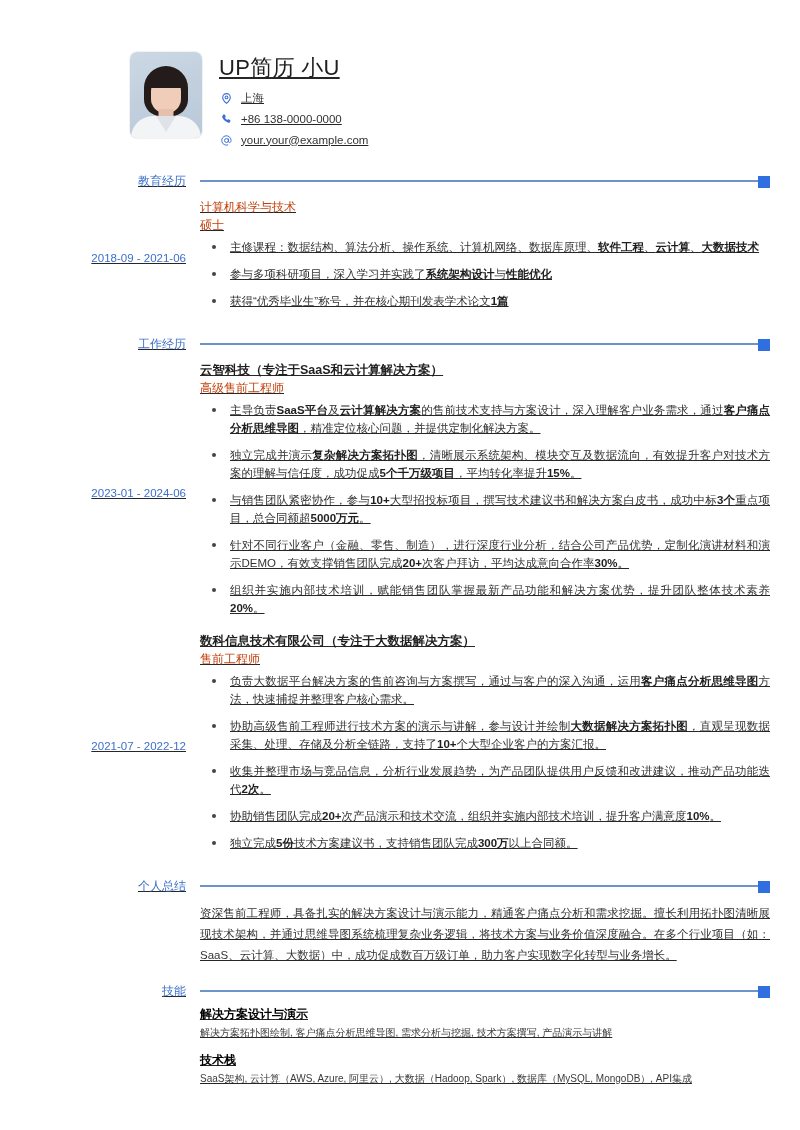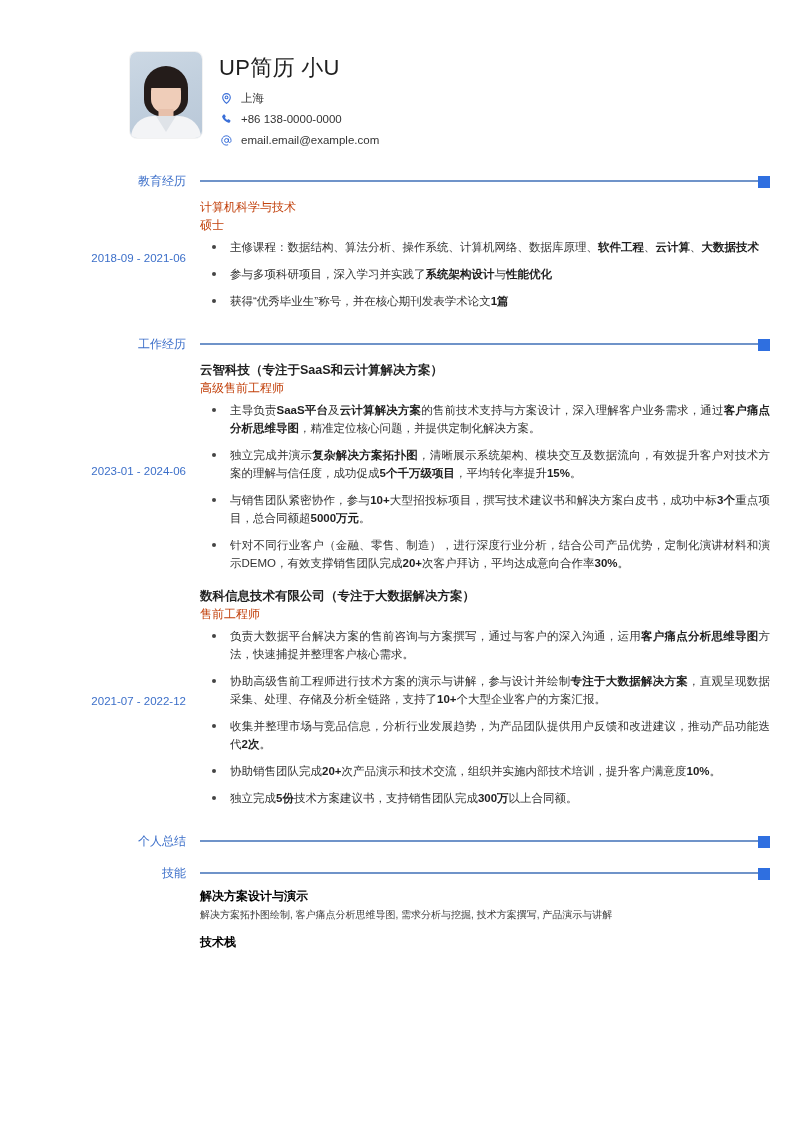--- a/index.html
+++ b/index.html
@@ -3,21 +3,21 @@
 <meta charset="utf-8">
 <style>
   html,body{margin:0;padding:0;background:#fff;}
   body{
     width:800px;height:1130px;
     font-family:"Liberation Sans","DejaVu Sans",sans-serif;
     color:#262626;
     -webkit-font-smoothing:antialiased;
     overflow:hidden;
   }
-  .page{position:relative;width:800px;height:969px;background:#fff;}
+  .page{position:relative;width:800px;height:969px;background:#fff;text-decoration:underline;}
 
   
   .header{display:flex;align-items:flex-start;padding:52px 0 0 130px;}
   .photo{
     width:72px;height:86px;border-radius:7px;flex:0 0 auto;
     background:linear-gradient(160deg,#ccd8e4 0%,#c2d0de 45%,#b9c8d8 100%);
     position:relative;overflow:hidden;box-shadow:0 0 0 1px rgba(0,0,0,.05);
   }
   
   .photo .hair{
@@ -145,21 +145,21 @@
           <span class="contact-val">+86 138-0000-0000</span>
         </div>
 
         <div class="contact-row">
           <span class="ico">
             <svg width="13" height="13" viewBox="0 0 24 24" fill="none" stroke="#3a6fd8" stroke-width="1.8">
               <circle cx="12" cy="12" r="3.6"></circle>
               <path d="M15.6 8.4v5.1c0 1.4 1 2.2 2.2 2.2 1.5 0 2.6-1.3 2.6-3.6A8.6 8.6 0 1 0 15 19.9"></path>
             </svg>
           </span>
-          <span class="contact-val">email.email@example.com</span>
+          <span class="contact-val">your.your@example.com</span>
         </div>
 
       </div>
     </div>
   </div>
 
   <div class="section mt-22">
     <div class="sec-head">
       <div class="sec-label">教育经历</div>
       <div class="sec-rule">
@@ -194,49 +194,56 @@
     <div class="entry mt-10">
       <div class="dates">2023-01 - 2024-06</div>
       <div class="entry-body">
         <div class="org">云智科技（专注于SaaS和云计算解决方案）</div>
         <div class="role">高级售前工程师</div>
         <ul class="bullets">
             <li><span>主导负责</span><b>SaaS平台</b><span>及</span><b>云计算解决方案</b><span>的售前技术支持与方案设计，深入理解客户业务需求，通过</span><b>客户痛点分析思维导图</b><span>，精准定位核心问题，并提供定制化解决方案。</span></li>
             <li><span>独立完成并演示</span><b>复杂解决方案拓扑图</b><span>，清晰展示系统架构、模块交互及数据流向，有效提升客户对技术方案的理解与信任度，成功促成</span><b>5个千万级项目</b><span>，平均转化率提升</span><b>15%</b><span>。</span></li>
             <li><span>与销售团队紧密协作，参与</span><b>10+</b><span>大型招投标项目，撰写技术建议书和解决方案白皮书，成功中标</span><b>3个</b><span>重点项目，总合同额超</span><b>5000万元</b><span>。</span></li>
             <li><span>针对不同行业客户（金融、零售、制造），进行深度行业分析，结合公司产品优势，定制化演讲材料和演示DEMO，有效支撑销售团队完成</span><b>20+</b><span>次客户拜访，平均达成意向合作率</span><b>30%</b><span>。</span></li>
+            <li><span>组织并实施内部技术培训，赋能销售团队掌握最新产品功能和解决方案优势，提升团队整体技术素养</span><b>20%</b><span>。</span></li>
           </ul>
       </div>
     </div>
 
     <div class="entry mt-6">
       <div class="dates">2021-07 - 2022-12</div>
       <div class="entry-body">
         <div class="org">数科信息技术有限公司（专注于大数据解决方案）</div>
         <div class="role">售前工程师</div>
         <ul class="bullets">
             <li><span>负责大数据平台解决方案的售前咨询与方案撰写，通过与客户的深入沟通，运用</span><b>客户痛点分析思维导图</b><span>方法，快速捕捉并整理客户核心需求。</span></li>
-            <li><span>协助高级售前工程师进行技术方案的演示与讲解，参与设计并绘制</span><b>专注于大数据解决方案</b><span>，直观呈现数据采集、处理、存储及分析全链路，支持了</span><b>10+</b><span>个大型企业客户的方案汇报。</span></li>
+            <li><span>协助高级售前工程师进行技术方案的演示与讲解，参与设计并绘制</span><b>大数据解决方案拓扑图</b><span>，直观呈现数据采集、处理、存储及分析全链路，支持了</span><b>10+</b><span>个大型企业客户的方案汇报。</span></li>
             <li><span>收集并整理市场与竞品信息，分析行业发展趋势，为产品团队提供用户反馈和改进建议，推动产品功能迭代</span><b>2次</b><span>。</span></li>
             <li><span>协助销售团队完成</span><b>20+</b><span>次产品演示和技术交流，组织并实施内部技术培训，提升客户满意度</span><b>10%</b><span>。</span></li>
             <li><span>独立完成</span><b>5份</b><span>技术方案建议书，支持销售团队完成</span><b>300万</b><span>以上合同额。</span></li>
           </ul>
       </div>
     </div>
   </div>
 
   <div class="section mt-18">
     <div class="sec-head">
       <div class="sec-label">个人总结</div>
       <div class="sec-rule">
         <div class="line"></div>
         <div class="sq"></div>
       </div>
     </div>
 
+    <div class="entry mt-10">
+      <div class="dates"></div>
+      <div class="summary-body">
+        <div class="summary-text">资深售前工程师，具备扎实的解决方案设计与演示能力，精通客户痛点分析和需求挖掘。擅长利用拓扑图清晰展现技术架构，并通过思维导图系统梳理复杂业务逻辑，将技术方案与业务价值深度融合。在多个行业项目（如：SaaS、云计算、大数据）中，成功促成数百万级订单，助力客户实现数字化转型与业务增长。</div>
+      </div>
+    </div>
   </div>
 
   <div class="section mt-18">
     <div class="sec-head">
       <div class="sec-label">技能</div>
       <div class="sec-rule">
         <div class="line"></div>
         <div class="sq"></div>
       </div>
     </div>
@@ -245,19 +252,20 @@
       <div class="dates"></div>
       <div class="entry-body">
 
         <div class="skill-group">
           <div class="skill-title">解决方案设计与演示</div>
           <div class="skill-items">解决方案拓扑图绘制, 客户痛点分析思维导图, 需求分析与挖掘, 技术方案撰写, 产品演示与讲解</div>
         </div>
 
         <div class="skill-group">
           <div class="skill-title">技术栈</div>
+          <div class="skill-items">SaaS架构, 云计算（AWS, Azure, 阿里云）, 大数据（Hadoop, Spark）, 数据库（MySQL, MongoDB）, API集成</div>
         </div>
 
       </div>
     </div>
   </div>
 
 </div>
 
 </body></html>

